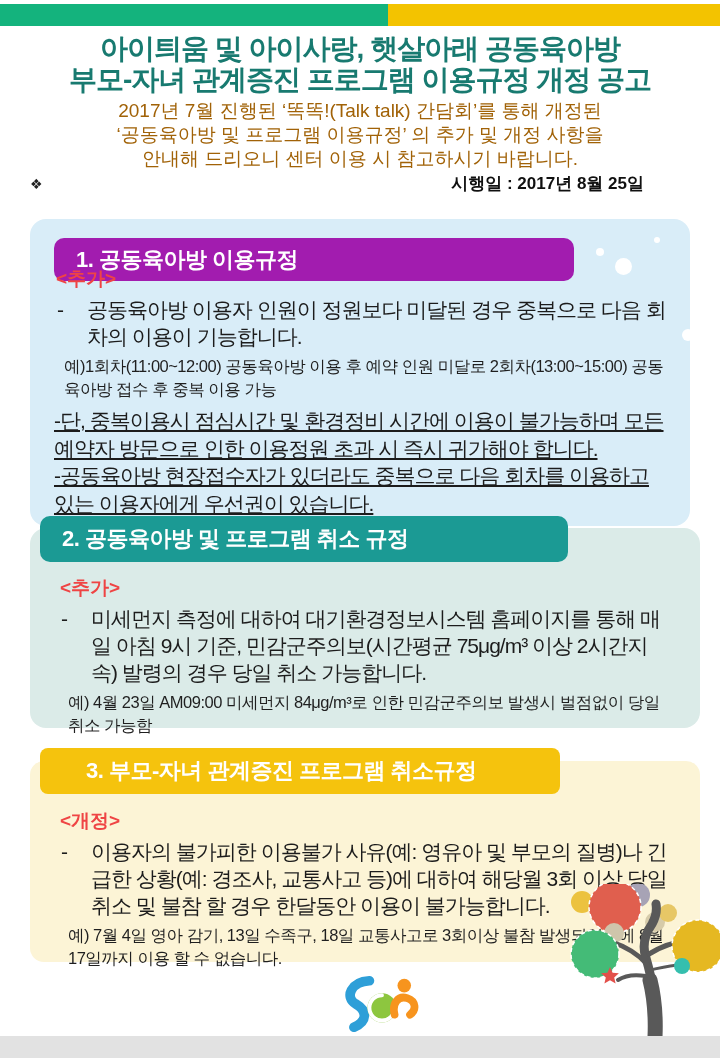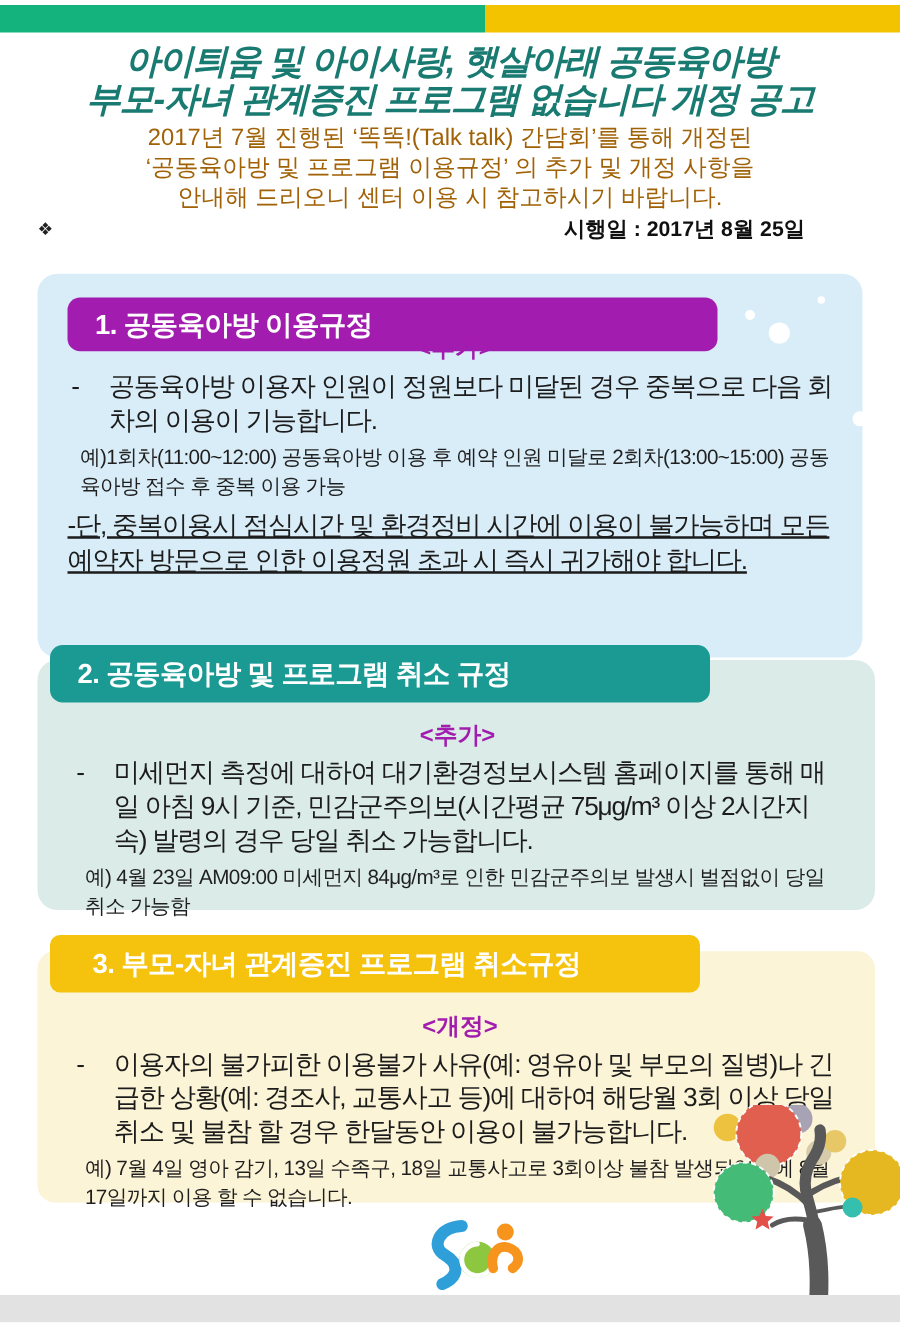--- a/index.html
+++ b/index.html
@@ -6,39 +6,39 @@
   .page{position:relative;width:720px;height:1058px;background:#ffffff;overflow:hidden;
         font-family:"Liberation Sans","DejaVu Sans",sans-serif;}
 
   
   .top-bar{position:absolute;top:4px;left:0;width:720px;height:22px;display:flex;}
   .top-bar .seg-green{width:388px;background:#14b37d;}
   .top-bar .seg-yellow{flex:1;background:#f3c300;}
 
   
   .title{position:absolute;top:33px;left:0;width:720px;text-align:center;
-         color:#187a70;font-weight:800;font-size:28px;line-height:31px;letter-spacing:-1px;font-style:italic;}
+         color:#187a70;font-weight:800;font-size:28px;line-height:31px;letter-spacing:-1px;}
 
   
   .subtitle{position:absolute;top:99px;left:0;width:720px;text-align:center;
             color:#a16207;font-size:19px;line-height:24px;}
 
   
   .dates{position:absolute;top:172px;left:30px;width:662px;display:flex;
          justify-content:space-between;font-size:17px;font-weight:bold;color:#101010;}
   .dates .left-group{display:flex;align-items:center;gap:17px;}
   .diamond{font-size:14px;color:#222;}
   .dates .right-group{margin-right:48px;}
 
   
   .sec{position:absolute;left:30px;}
   .panel{position:absolute;left:0;border-radius:16px;}
   .head{position:absolute;top:0;color:#fff;font-weight:bold;font-size:22px;
         box-sizing:border-box;letter-spacing:-0.5px;}
-  .tag{color:#a21caf;font-size:19px;font-weight:bold;margin:2px 0 4px 2px;text-align:center;}
+  .tag{color:#ef4444;font-size:19px;font-weight:bold;margin:2px 0 4px 2px;}
   .li{display:flex;font-size:21px;line-height:27px;color:#1c1c1c;letter-spacing:-1px;}
   .li .dash{width:30px;flex:none;padding-left:3px;}
   .li .t{flex:1;}
   .example{font-size:16.5px;line-height:23px;color:#1f1f1f;margin:5px 0 6px 10px;letter-spacing:-0.5px;}
   .note{font-size:21px;line-height:27.5px;color:#1c1c1c;letter-spacing:-1px;text-decoration:underline;}
 
   
   .sec1{top:210px;width:660px;height:316px;}
   .sec1 .panel{top:9px;width:660px;height:307px;background:#d9edf8;}
   .sec1 .head{left:24px;width:520px;height:43px;background:#a21caf;border-radius:10px;
@@ -54,21 +54,21 @@
   .sec2{top:516px;width:706px;height:214px;}
   .sec2 .panel{top:12px;width:670px;height:200px;background:#dbebe8;}
   .sec2 .head{left:10px;width:528px;height:46px;background:#1b9a94;border-radius:10px;
               line-height:46px;padding-left:22px;}
   .sec2 .content{position:absolute;top:57px;left:28px;width:614px;}
 
   
   .sec3{top:748px;width:670px;height:216px;}
   .sec3 .panel{top:13px;width:670px;height:201px;background:#fcf4d6;border-radius:14px;}
   .sec3 .head{left:10px;width:520px;height:46px;background:#f5c30d;border-radius:8px;
-              line-height:46px;padding-left:34px;}
+              line-height:46px;padding-left:46px;}
   .sec3 .content{position:absolute;top:58px;left:28px;width:618px;}
 
   
   .tree{position:absolute;left:560px;top:884px;width:160px;height:153px;z-index:5;}
 
   
   .footer{position:absolute;top:974px;left:0;width:720px;display:flex;
           justify-content:center;align-items:center;gap:10px;transform:translateX(22px);}
   .org-text{text-align:center;}
   .org-ko{font-size:27px;color:#4c4c4c;letter-spacing:2px;font-weight:600;}
@@ -80,21 +80,21 @@
 
 <div class="page">
 
   <div class="top-bar">
     <div class="seg-green"></div>
     <div class="seg-yellow"></div>
   </div>
 
   <div class="title">
     <div>아이틔움 및 아이사랑, 햇살아래 공동육아방</div>
-    <div>부모-자녀 관계증진 프로그램 없습니다 개정 공고</div>
+    <div>부모-자녀 관계증진 프로그램 이용규정 개정 공고</div>
   </div>
 
   <div class="subtitle">
     <div>2017년 7월 진행된 ‘똑똑!(Talk talk) 간담회’를 통해 개정된</div>
     <div>‘공동육아방 및 프로그램 이용규정’ 의 추가 및 개정 사항을</div>
     <div>안내해 드리오니 센터 이용 시 참고하시기 바랍니다.</div>
   </div>
 
   <div class="dates">
     <div class="left-group">
@@ -111,20 +111,21 @@
     <div class="bubble b4"></div>
     <div class="head">1. 공동육아방 이용규정</div>
     <div class="content">
       <div class="tag">&lt;추가&gt;</div>
       <div class="li">
         <span class="dash">-</span>
         <span class="t">공동육아방 이용자 인원이 정원보다 미달된 경우 중복으로 다음 회차의 이용이 기능합니다.</span>
       </div>
       <div class="example">예)1회차(11:00~12:00) 공동육아방 이용 후 예약 인원 미달로 2회차(13:00~15:00) 공동육아방 접수 후 중복 이용 가능</div>
       <div class="note">-단, 중복이용시 점심시간 및 환경정비 시간에 이용이 불가능하며 모든 예약자 방문으로 인한 이용정원 초과 시 즉시 귀가해야 합니다.</div>
+      <div class="note">-공동육아방 현장접수자가 있더라도 중복으로 다음 회차를 이용하고 있는 이용자에게 우선권이 있습니다.</div>
     </div>
   </div>
 
   <div class="sec sec2">
     <div class="panel"></div>
     <div class="head">2. 공동육아방 및 프로그램 취소 규정</div>
     <div class="content">
       <div class="tag">&lt;추가&gt;</div>
       <div class="li">
         <span class="dash">-</span>

